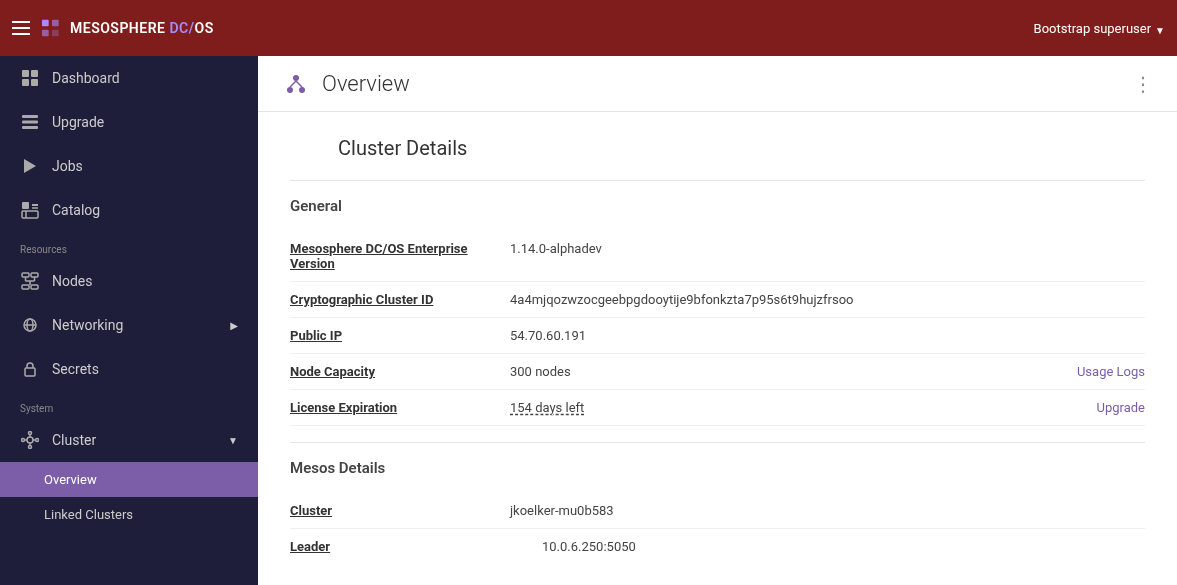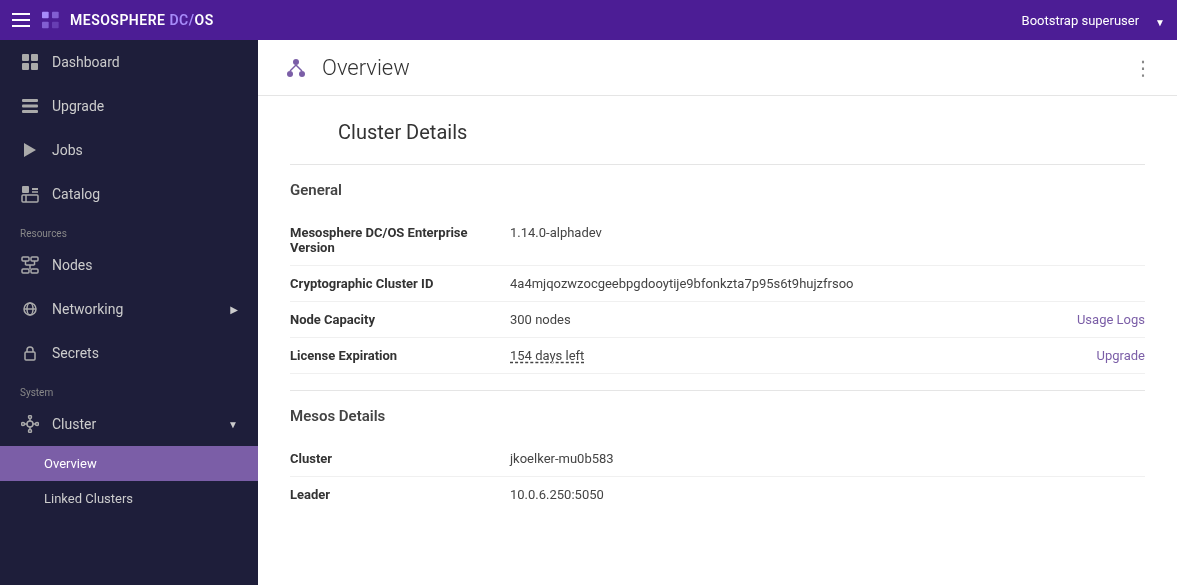--- a/index.html
+++ b/index.html
@@ -1,35 +1,35 @@
 <!DOCTYPE html>
 <html><head>
   <meta charset="utf-8">
   <style>
     * { margin: 0; padding: 0; box-sizing: border-box; }
     body { font-family: -apple-system, BlinkMacSystemFont, 'Segoe UI', Roboto, sans-serif; background: #f5f5f5; display: flex; flex-direction: column; height: 585px; overflow: hidden; }
 
     
     .topbar {
-      background: #4c1d95;
-      height: 40px;
+      background: #7f1d1d;
+      height: 56px;
       display: flex;
       align-items: center;
       justify-content: space-between;
       padding: 0 12px;
       flex-shrink: 0;
     }
     .topbar-left { display: flex; align-items: center; gap: 10px; }
     .hamburger { display: flex; flex-direction: column; gap: 4px; cursor: pointer; }
     .hamburger span { display: block; width: 18px; height: 2px; background: #fff; }
     .logo { display: flex; align-items: center; gap: 6px; }
     .logo-icon { width: 24px; height: 20px; }
     .logo-text { color: #fff; font-size: 14px; font-weight: 600; letter-spacing: 0.5px; }
     .logo-text .dc { color: #a78bfa; }
-    .topbar-right { display: flex; align-items: flex-end; gap: 16px; color: #fff; font-size: 13px; cursor: pointer; }
+    .topbar-right { display: flex; align-items: flex-end; gap: 4px; color: #fff; font-size: 13px; cursor: pointer; }
     .topbar-right .caret { font-size: 10px; }
 
     
     .layout { display: flex; flex: 1; overflow: hidden; }
 
     
     .sidebar {
       width: 258px;
       background: #1e1e3a;
       color: #ccc;
@@ -98,22 +98,22 @@
     .sub-section-title { font-size: 15px; font-weight: 600; color: #444; margin-bottom: 16px; }
 
     .divider { border: none; border-top: 1px solid #e5e5e5; margin: 16px 0; }
 
     .detail-row {
       display: flex;
       align-items: baseline;
       padding: 10px 0;
       border-bottom: 1px solid #f0f0f0;
     }
-    .detail-row:last-child { border-bottom: none; }
-    .detail-label { font-size: 13px; font-weight: 700; color: #333; width: 220px; flex-shrink: 0; }
+    .detail-row:last-child { border-bottom: none; gap: 32px; }
+    .detail-label { font-size: 13px; font-weight: 700; color: #333; width: 220px; flex-shrink: 0; text-decoration: underline; }
     .detail-value { font-size: 13px; color: #444; flex: 1; }
     .detail-value .underline { text-decoration: underline; text-decoration-style: dashed; text-underline-offset: 2px; }
     .detail-action { font-size: 13px; color: #7b5ea7; cursor: pointer; margin-left: auto; }
   </style>
 </head>
 <body>
 
 <div class="topbar">
   <div class="topbar-left">
     <div class="hamburger">
@@ -288,20 +288,24 @@
       <div class="detail-row">
         <span class="detail-label">Mesosphere DC/OS Enterprise Version</span>
         <span class="detail-value">1.14.0-alphadev</span>
       </div>
 
       <div class="detail-row">
         <span class="detail-label">Cryptographic Cluster ID</span>
         <span class="detail-value">4a4mjqozwzocgeebpgdooytije9bfonkzta7p95s6t9hujzfrsoo</span>
       </div>
 
+      <div class="detail-row">
+        <span class="detail-label">Public IP</span>
+        <span class="detail-value">54.70.60.191</span>
+      </div>
 
       <div class="detail-row">
         <span class="detail-label">Node Capacity</span>
         <span class="detail-value">300 nodes</span>
         <span class="detail-action">Usage Logs</span>
       </div>
 
       <div class="detail-row">
         <span class="detail-label">License Expiration</span>
         <span class="detail-value"><span class="underline">154 days left</span></span>

